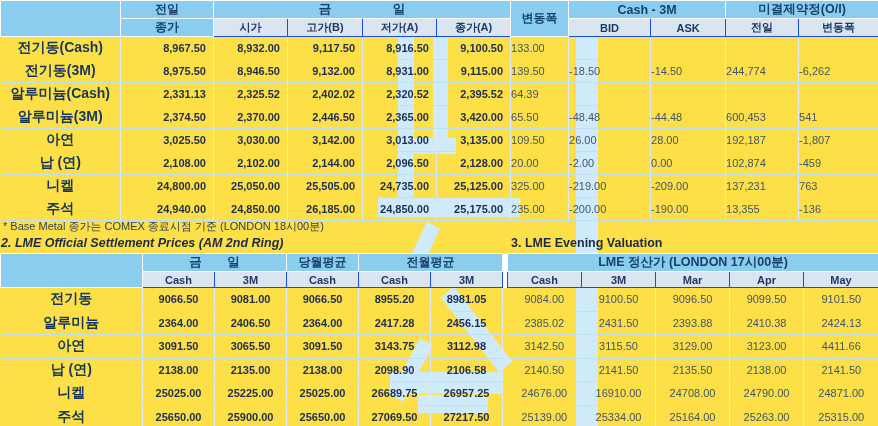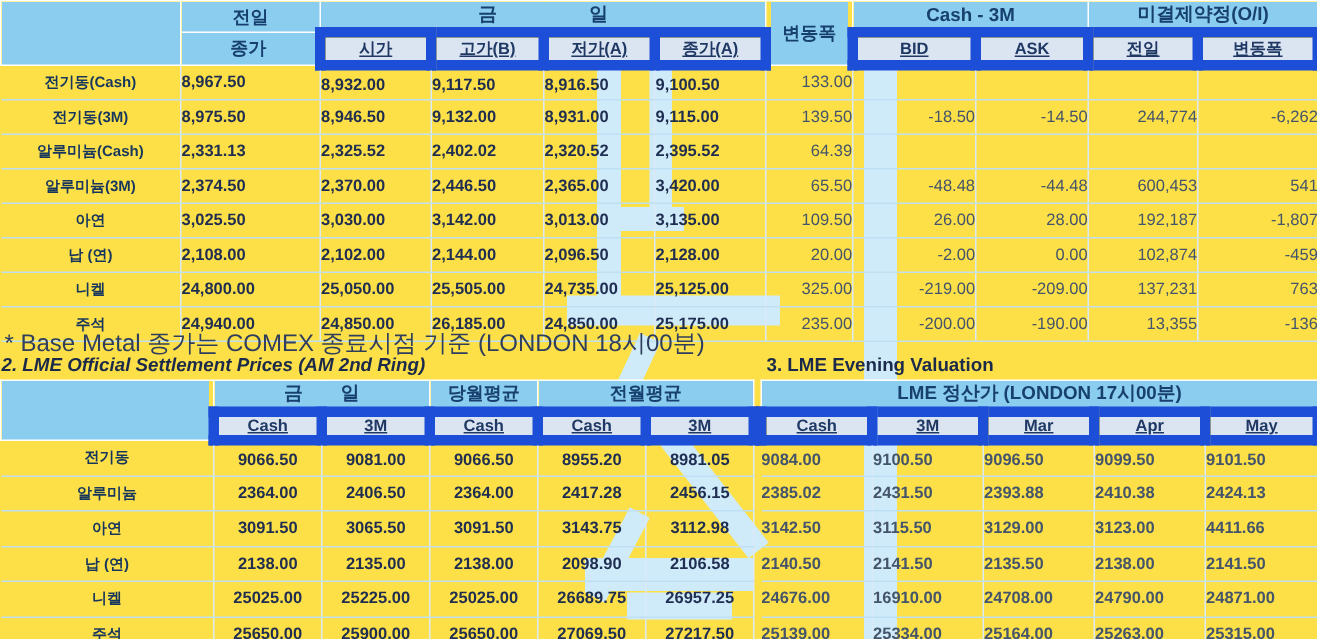--- a/index.html
+++ b/index.html
@@ -13,37 +13,37 @@
   body{font-family:"Liberation Sans","DejaVu Sans",sans-serif;}
   #canvas{position:relative;width:878px;height:426px;overflow:hidden;background:#fde047;}
   .watermark{position:absolute;inset:0;z-index:0;}
   .wm-shape{position:absolute;background:var(--wm);}
   table.grid{border-collapse:collapse;table-layout:fixed;width:878px;position:absolute;left:0;z-index:1;}
   #t1{top:0;}
   #t2{top:253px;}
   th,td{overflow:hidden;white-space:nowrap;padding:0;}
   th.band{background:var(--band);color:var(--band-text);font-weight:bold;font-size:12px;border:1px solid #fff;text-align:center;}
   th.band.big{font-size:12.5px;}
-  th.sub{background:var(--sub-bg);color:var(--sub-text);font-weight:bold;font-size:11px;border:7px solid #1d4ed8;text-align:center;text-decoration:underline;}
+  th.sub{background:var(--sub-bg);color:var(--sub-text);font-weight:bold;font-size:11px;border:1px solid #1d4ed8;text-align:center;}
   th.gaphead{background:#fff;border:none;}
   #t1 thead tr{height:17px;}
   #t2 thead tr{height:16px;}
   #t1 tbody tr{height:23px;}
   #t2 tbody tr{height:23.5px;}
   tbody td{font-size:11px;border-right:1px solid var(--vline);border-bottom:1px solid var(--hline);background:transparent;}
   tbody td:last-child{border-right:none;margin-top:16px;}
-  td.label{font-weight:bold;font-size:10px;color:var(--label-text);text-align:center;}
-  td.num{font-weight:bold;color:var(--val-bold);padding-right:7px;}
-  td.ctr{color:var(--val-reg);text-align:right;}
+  td.label{font-weight:bold;font-size:14px;color:var(--label-text);text-align:center;}
+  td.num{font-weight:bold;color:var(--val-bold);text-align:right;padding-right:7px;}
+  td.ctr{color:var(--val-reg);text-align:left;}
   td.num2{font-weight:bold;color:var(--val-bold);text-align:center;}
-  td.val3{color:var(--val-reg);font-weight:bold;}
+  td.val3{color:var(--val-reg);text-align:center;}
   td.gapcell{border:none;}
   .wgap1{word-spacing:58px;}
   .wgap2{word-spacing:22px;}
-  .footnote{position:absolute;top:219px;left:3px;z-index:1;font-size:16px;color:#2F3E5C;}
+  .footnote{position:absolute;top:219px;left:3px;z-index:1;font-size:11px;color:#2F3E5C;}
   .sec-title{position:absolute;top:236px;z-index:1;font-size:12.5px;font-weight:bold;color:var(--title);}
   .title2{left:1px;font-style:italic;}
   .title3{left:511px;}
 </style>
 </head>
 <body>
 
 <div id="canvas">
 
   <div class="watermark">

